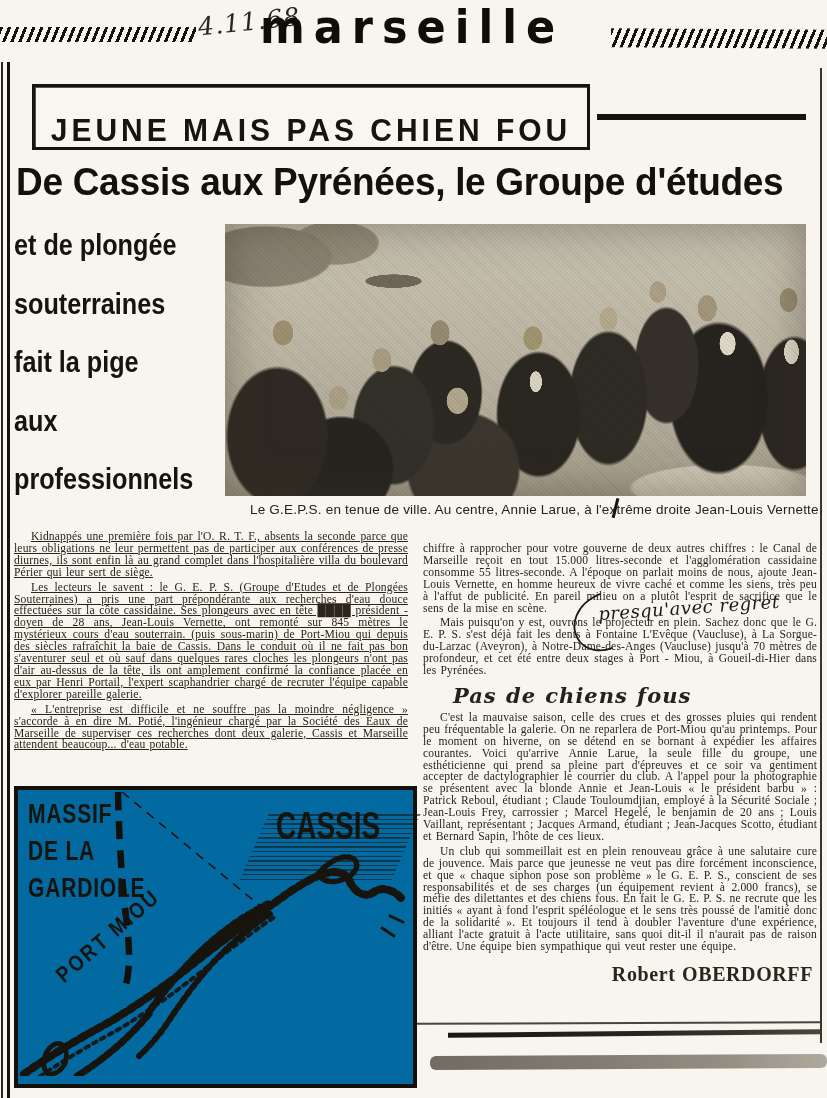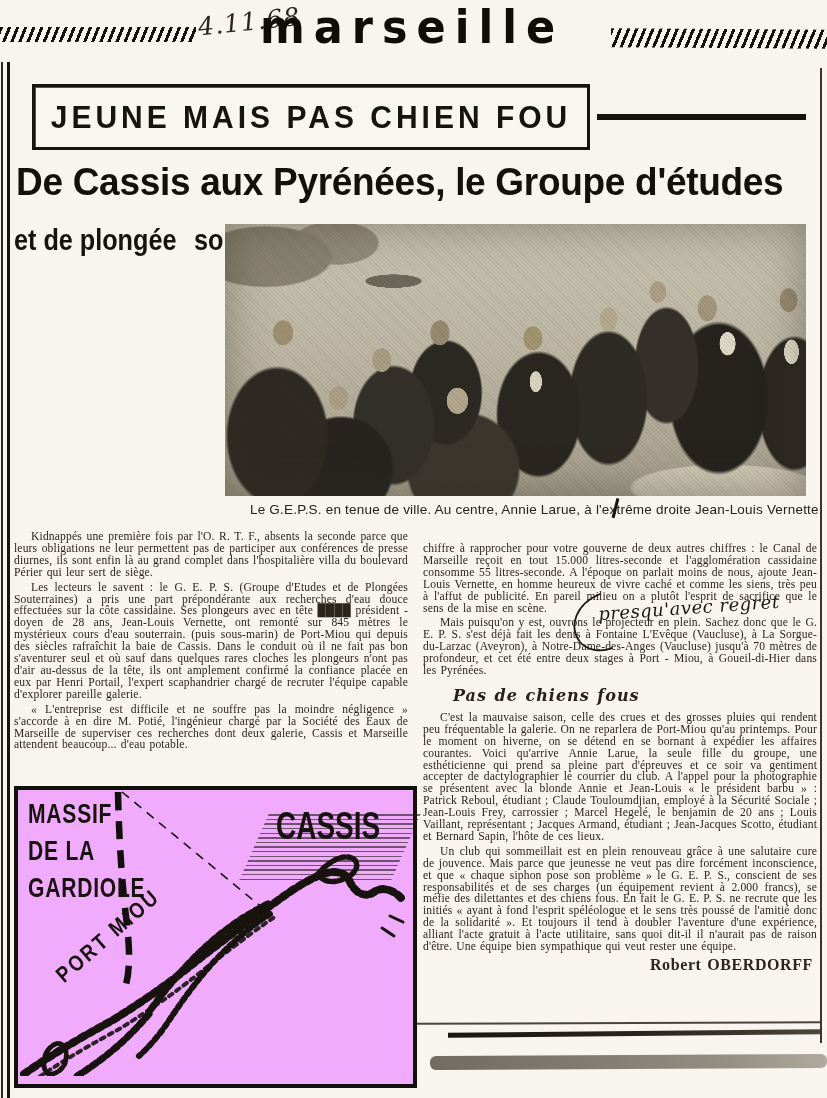--- a/index.html
+++ b/index.html
@@ -24,37 +24,37 @@
   }
 
   
   .rule-left1{left:1px;top:62px;width:1.5px;height:1036px;background:#2c2820;}
   .rule-left2{left:7px;top:62px;width:3px;height:1036px;background:#17130d;}
   .rule-right{left:820px;top:68px;width:2px;height:975px;background:#3a342a;}
 
   
   .kicker-box{
     left:32px;top:84px;width:552px;height:60px;border:3.5px solid #17130d;
-    display:flex;align-items:center;justify-content:center;background:#f8f6f0;
+    display:flex;align-items:flex-end;justify-content:center;background:#f8f6f0;
     box-shadow:1px 1px 0 #555 inset;
   }
   .kicker-text{
     font-family:"Liberation Sans",sans-serif;font-weight:900;font-size:30px;
     letter-spacing:4px;color:#17130d;transform:scaleY(1.05);white-space:nowrap;
   }
   .kicker-line{left:597px;top:114px;width:209px;height:6px;background:#17130d;}
 
   
   .headline-main{
     left:16px;top:160px;width:800px;font-family:"Liberation Sans",sans-serif;
     font-weight:800;font-size:37px;letter-spacing:-.3px;color:#14100a;white-space:nowrap;
     transform:scaleY(1.06);transform-origin:left top;
   }
   .headline-left{
-    left:14px;top:230px;width:208px;height:266px;display:flex;
+    left:14px;top:230px;width:208px;height:266px;display:flex;flex-direction:column;
     justify-content:space-between;
   }
   .headline-left div{
     font-family:"Liberation Sans",sans-serif;font-weight:800;font-size:28px;
     color:#17130d;transform:scaleX(.9) scaleY(1.05);transform-origin:left center;white-space:nowrap;
   }
 
   
   .photo{
     left:225px;top:224px;width:581px;height:272px;
@@ -94,46 +94,46 @@
   .caption{
     left:250px;top:502px;width:562px;font-family:"Liberation Sans",sans-serif;
     font-size:13.5px;color:#26211a;letter-spacing:.2px;white-space:nowrap;
   }
   .pen-mark{left:614px;top:498px;width:2.5px;height:20px;background:#17130d;transform:rotate(14deg);}
 
   
   .col{width:394px;font-size:11.6px;line-height:11.9px;text-align:justify;color:#2b251c;
        letter-spacing:.15px;word-spacing:1px;}
   .col p{margin:0 0 3px 0;text-indent:17px;}
-  .col-left{left:14px;top:531px;}
+  .col-left{left:14px;top:531px;text-decoration:underline;}
   .col-right{left:423px;top:531px;}
   .col-right p.cont{text-indent:0;margin-top:12px;}
   .subhead{
-    font-family:"DejaVu Serif",serif;font-style:italic;font-size:16px;font-weight:bold;
+    font-family:"DejaVu Serif",serif;font-style:italic;font-size:21px;font-weight:bold;
     color:#26211a;margin:13px 0 10px 0;text-indent:30px;letter-spacing:1px;
   }
-  .byline{margin-top:6px;text-align:right;font-weight:bold;font-size:16px;
+  .byline{margin-top:16px;text-align:right;font-weight:bold;font-size:20px;
     font-family:"Liberation Serif",serif;letter-spacing:.6px;padding-right:4px;text-indent:0;}
 
   .hand-note{
     left:598px;top:597px;font-family:"DejaVu Serif",serif;font-style:italic;
     font-size:18px;color:#1c1812;transform:rotate(-4deg);letter-spacing:.5px;white-space:nowrap;
   }
   .hand-curve{left:566px;top:592px;}
 
   
   .thin-line{left:416px;top:1022px;width:404px;height:1.5px;background:#4a443a;transform:rotate(-.2deg);}
   .taper-line{left:448px;top:1031px;width:372px;height:5px;
     background:linear-gradient(90deg,#1a1712,#2a251d 55%,#4c463c);transform:rotate(-.55deg);}
   .smudge-bar{left:430px;top:1055px;width:397px;height:14px;border-radius:6px;
     background:linear-gradient(90deg,#5a544a,#6d675c 40%,#837d71 75%,#a39d91);
     opacity:.85;filter:blur(.7px);transform:rotate(-.3deg);}
 
   
-  .map-box{left:14px;top:786px;width:395px;height:294px;border:4px solid #12100b;background:#f0abfc;}
+  .map-box{left:14px;top:786px;width:395px;height:294px;border:4px solid #12100b;background:#0369a1;}
   .map-label-massif{left:10px;top:6px;font-family:"Liberation Sans",sans-serif;font-weight:800;
     font-size:27px;line-height:37px;color:#17130d;transform:scaleX(.78);transform-origin:left top;
     letter-spacing:1px;}
   .map-label-cassis{left:258px;top:14px;font-family:"Liberation Sans",sans-serif;font-weight:800;
     font-size:35px;color:#17130d;transform:scaleX(.8) scaleY(1.1);transform-origin:left top;z-index:3;}
   .cassis-hatch{left:236px;top:24px;width:152px;height:66px;z-index:2;
     background:repeating-linear-gradient(0deg,rgba(25,21,15,.75) 0 1.4px,transparent 1.4px 4.6px);
     transform:skewX(-24deg);opacity:.8;}
   .map-label-portmiou{left:50px;top:172px;font-family:"Liberation Sans",sans-serif;font-weight:800;
     font-size:22px;letter-spacing:3px;color:#17130d;transform:rotate(-41deg) scaleX(.85);

